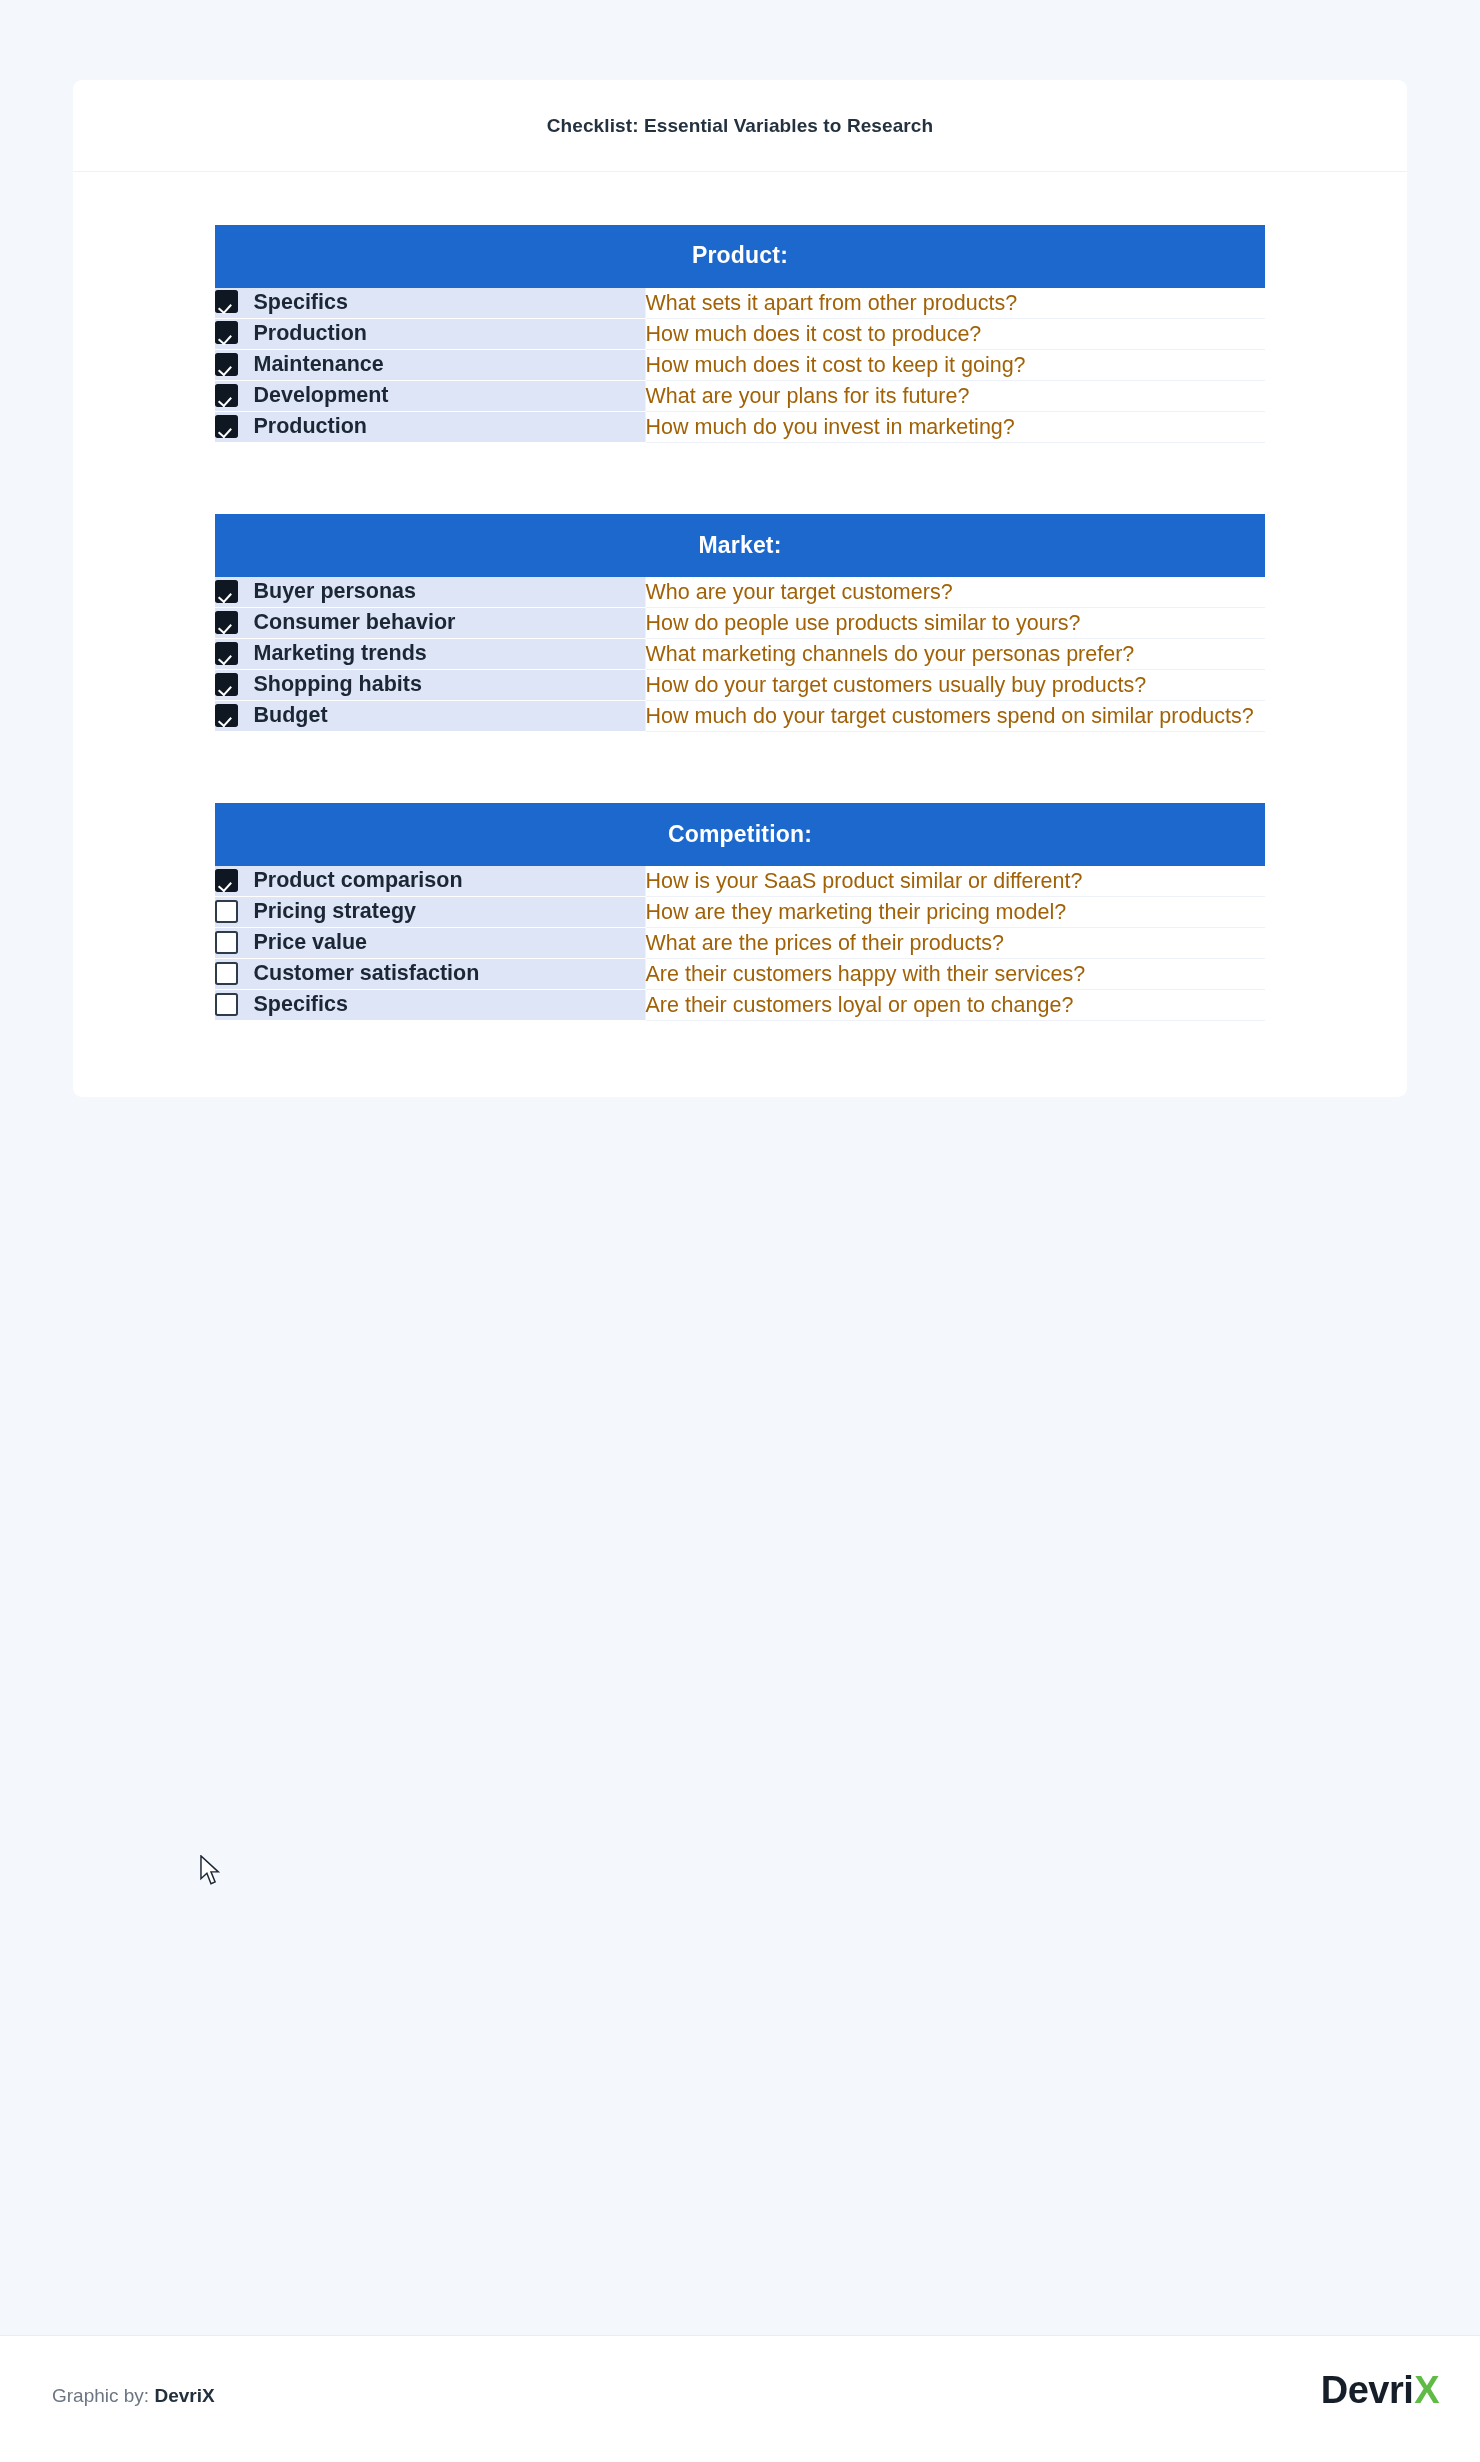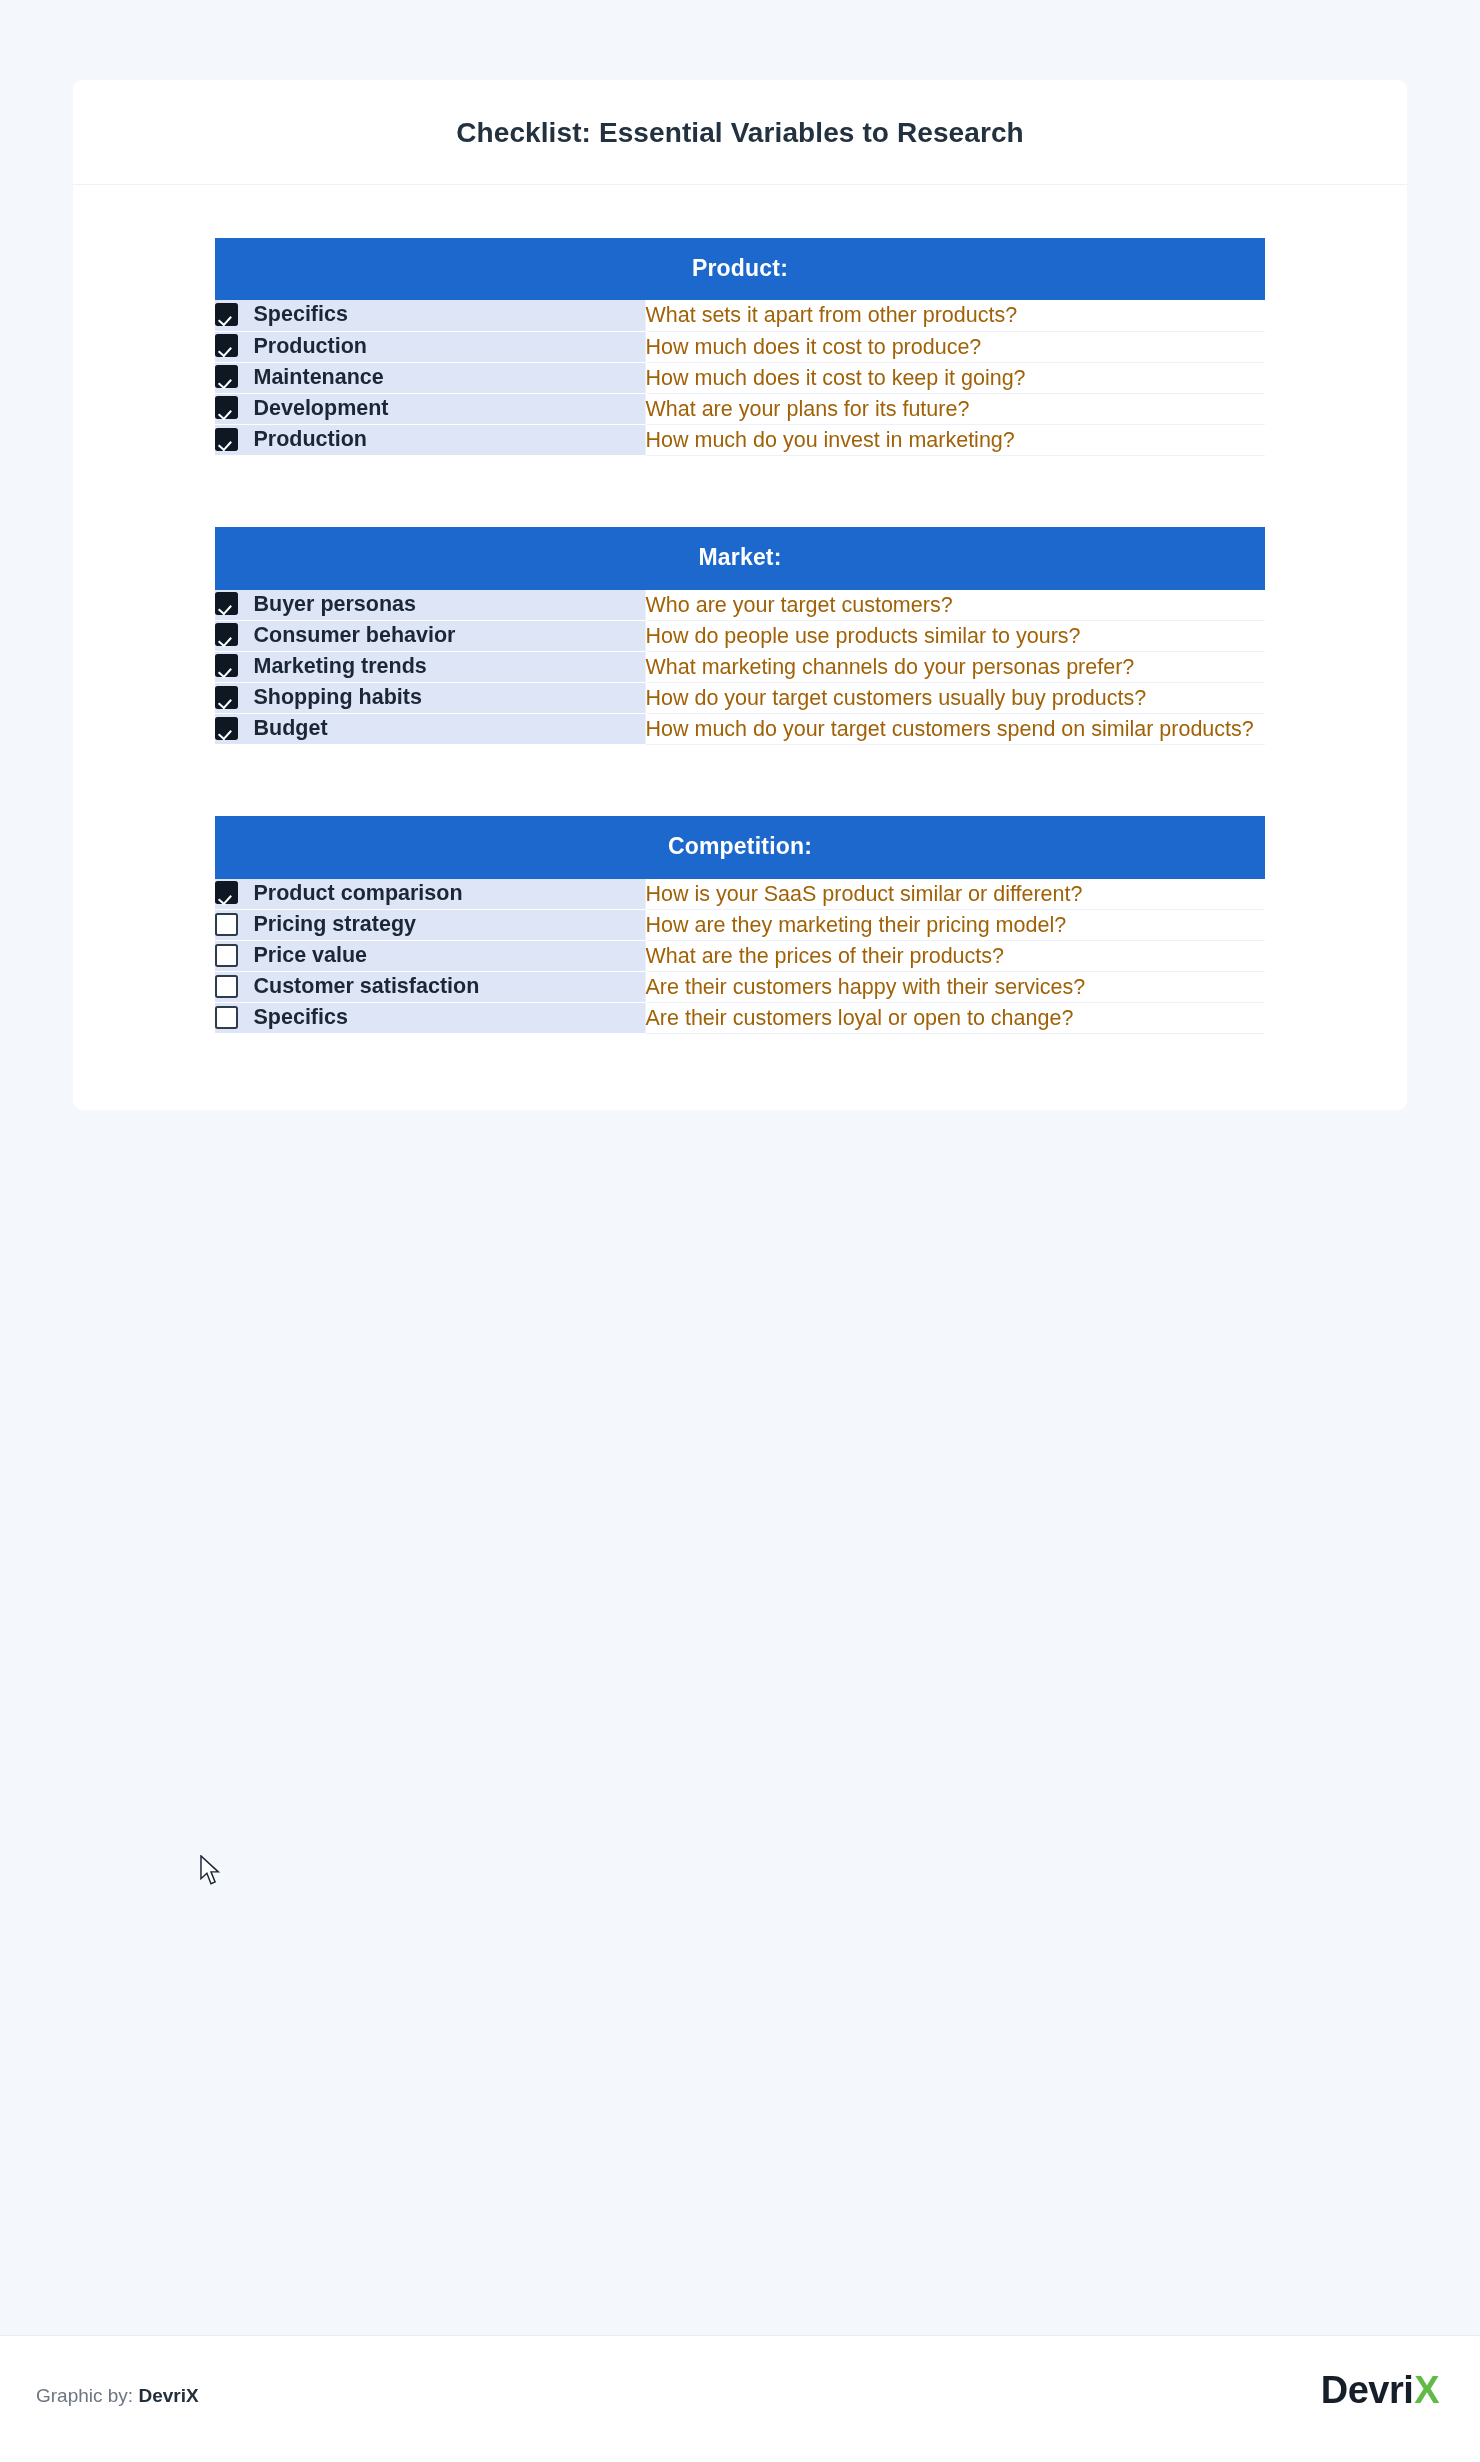--- a/index.html
+++ b/index.html
@@ -23,21 +23,21 @@
     border-radius: 9.1px;
     padding: 0;
   }
 
   .title-wrap {
     padding: 33px 55px 31px 55px;
     border-bottom: 1.8px solid #eef1f7;
     text-align: center;
   }
   .title-line {
-    font-size: 28px;
+    font-size: 19px;
     font-weight: bold;
     color: #243240;
     line-height: 1.42;
     letter-spacing: 0.1px;
   }
 
   .body-wrap {
     padding: 53px 142px 64px 142px;
   }
 
@@ -140,21 +140,21 @@
     position: absolute;
     left: 0;
     top: 2335px;
     width: 1481px;
     height: 127px;
     background: #ffffff;
     border-top: 1.8px solid #e8ecf3;
   }
   .credit {
     position: absolute;
-    left: 36px;
+    left: 52px;
     top: 49px;
     font-size: 19px;
     color: #6c7683;
   }
   .credit b { color: #22303d; font-weight: bold; }
 
   .logo {
     position: absolute;
     right: 42px;
     top: 33px;

